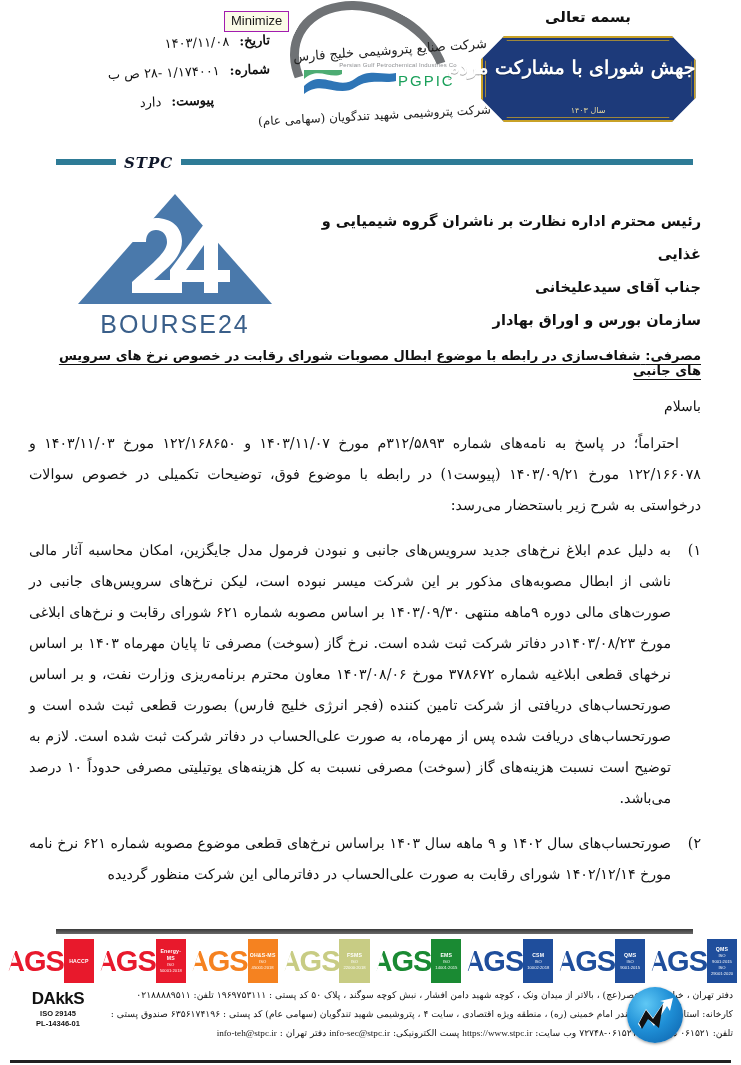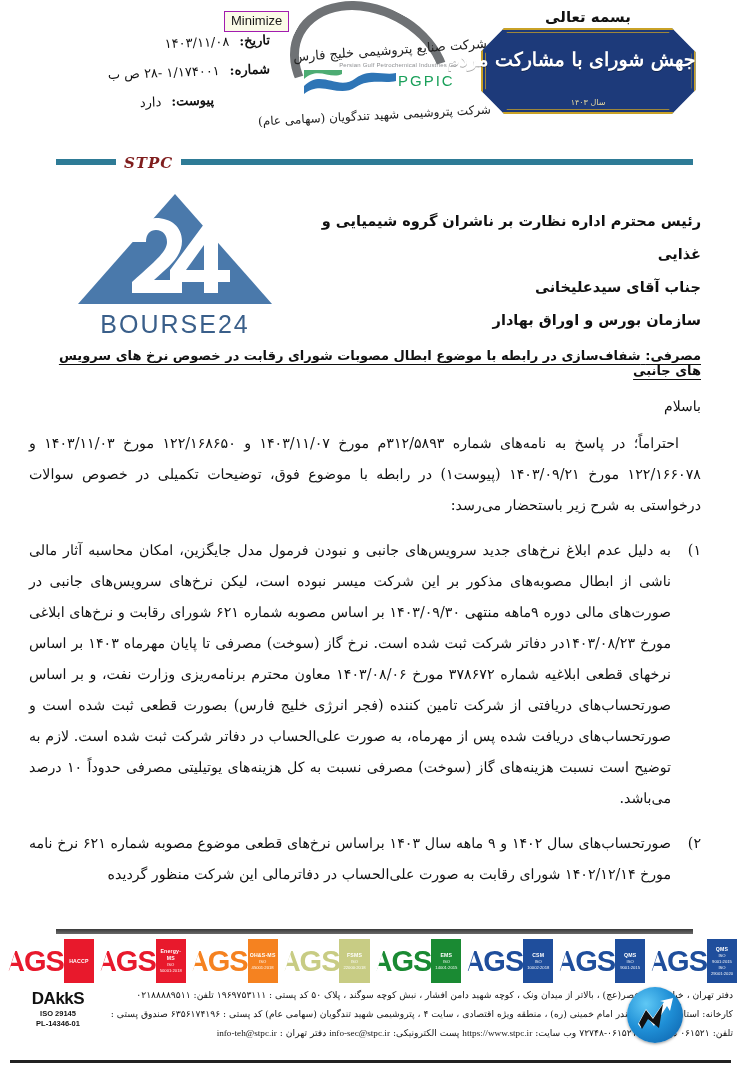--- a/index.html
+++ b/index.html
@@ -25,21 +25,21 @@
     padding:1px 6px 2px 6px;
     line-height:16px;
     z-index:40;
   }
 
   
   .emblem-wrap{position:absolute;right:28px;top:8px;width:250px;text-align:center;}
   .bismillah{
     font-family:"DejaVu Sans",sans-serif;
     font-weight:bold;font-size:15px;color:#111;
-    letter-spacing:0px;margin-bottom:2px;
+    letter-spacing:0px;margin-bottom:10px;
   }
   .emblem{
     position:relative;width:215px;height:86px;margin:0 auto;
   }
   .emblem .plate{
     position:absolute;inset:0;
     background:#1d3a7a;
     border:2px solid #c9a227;
     clip-path:polygon(11% 0%,89% 0%,100% 28%,100% 72%,89% 100%,63% 100%,57% 112%,50% 100%,11% 100%,0% 72%,0% 28%);
   }
@@ -106,21 +106,21 @@
 
   
   .rulebar{position:absolute;left:0;right:0;top:154px;height:14px;}
   .rulebar .bar{
     position:absolute;left:56px;right:48px;top:5px;height:6px;background:#2e7b96;
   }
   .rulebar .stpc{
     position:absolute;left:116px;top:0px;
     background:#fff;padding:0 8px;
     font-family:"DejaVu Serif",serif;font-style:italic;font-weight:bold;
-    font-size:15px;color:#7f1d1d;letter-spacing:1px;direction:ltr;
+    font-size:15px;color:#0f172a;letter-spacing:1px;direction:ltr;
   }
 
   
   .bourse{position:absolute;left:70px;top:190px;width:210px;height:150px;}
   .bourse svg{display:block;}
   .bourse .word{
     margin-top:2px;text-align:center;
     font-family:"Liberation Sans",sans-serif;
     font-size:25px;letter-spacing:2px;color:#3a5f8a;
     direction:ltr;font-weight:500;

